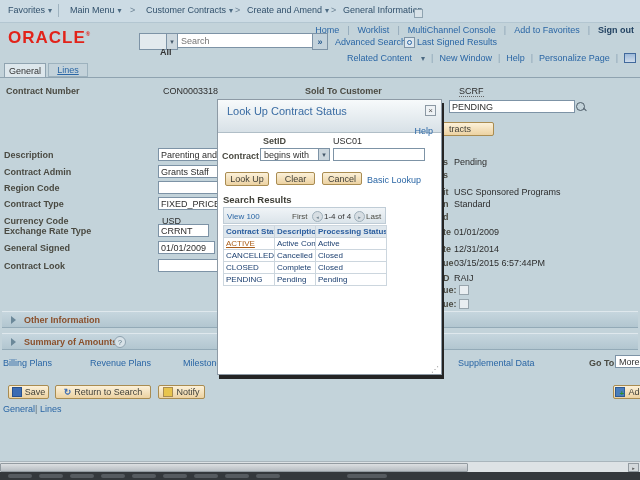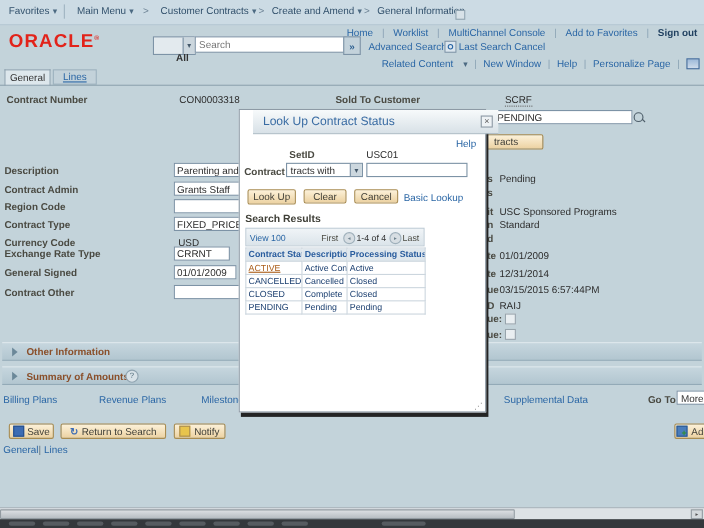--- a/index.html
+++ b/index.html
@@ -62,21 +62,21 @@
     display:flex;align-items:center;justify-content:center;font-size:7px;color:#44586a;}
   
   .ic-save{width:8px;height:8px;background:#3d6cb3;border:1px solid #27508d;}
   .ic-ret{color:#3d6cb3;font-size:9px;font-weight:bold;}
   .ic-notify{width:8px;height:8px;background:#e8c44c;border:1px solid #a98c51;}
   .ic-add{width:8px;height:8px;background:#4a7dbb;border:1px solid #2d5a94;position:relative;}
   .ic-add:after{content:"+";position:absolute;left:3px;top:1px;color:#2f8f2f;font-weight:bold;font-size:8px;}
   
   .modal{left:217px;top:99px;width:223px;height:274px;background:#fff;border:1px solid #8d9aa5;
     box-shadow:2px 4px 0 #242424;z-index:50;}
-  .mtitle{position:absolute;left:12px;top:0;width:100%;height:22px;background:linear-gradient(#f7fafb,#d8e1e7);
+  .mtitle{position:absolute;left:0;top:0;width:100%;height:33px;background:linear-gradient(#f7fafb,#d8e1e7);
     border-bottom:1px solid #b0bec7;box-sizing:border-box;padding-left:12px;}
   .mtitle .t{position:absolute;left:9px;top:5px;font-size:11px;color:#3a6ca3;}
   .mclose{position:absolute;right:5px;top:5px;width:11px;height:11px;background:#eef2f5;border:1px solid #8b98a3;
     display:flex;align-items:center;justify-content:center;font-size:8px;color:#555;box-sizing:border-box;}
   .gridbar{position:absolute;left:5px;top:107px;width:163px;height:17px;background:linear-gradient(#f0f4f7,#dbe4ea);
     border:1px solid #bfccd6;box-sizing:border-box;}
   .navcirc{width:9px;height:9px;border-radius:50%;background:#d7dee3;border:1px solid #9fb0bb;
     display:flex;align-items:center;justify-content:center;font-size:5px;color:#70838f;}
   table.results{position:absolute;left:5px;top:125px;width:163px;border-collapse:collapse;table-layout:fixed;}
   table.results th,table.results td{border:1px solid #ccd6de;font-size:8px;padding:1px 2px;text-align:left;
@@ -129,21 +129,21 @@
   <div class="abs logo"><span>ORACLE</span><sup>®</sup></div>
 
   <div class="abs scopebox">
     <span class="txt">All</span>
     <span class="scopebtn">▾</span>
   </div>
   <input class="abs searchinput" placeholder="Search" style="">
   <div class="abs gobtn">»</div>
   <span class="abs link" style="left:335px;top:37px">Advanced Search</span>
   <span class="abs lsr-icon"></span>
-  <span class="abs link" style="left:417px;top:37px">Last Search Cancel</span>
+  <span class="abs link" style="left:417px;top:37px">Last Signed Results</span>
 
   <div class="abs rel-row">
     <span class="link">Related Content</span>
     <span class="caret">▾</span>
     <span class="hdr-sep">|</span>
     <span class="link">New Window</span>
     <span class="hdr-sep">|</span>
     <span class="link">Help</span>
     <span class="hdr-sep">|</span>
     <span class="link">Personalize Page</span>
@@ -178,21 +178,21 @@
   <span class="abs rlabel" style="left:4px;top:183px">Region Code</span>
   <input class="fld" style="left: 158px; top: 181px; width: 59px;" value="">
   <span class="abs rlabel" style="left:4px;top:199px">Contract Type</span>
   <input class="fld" style="left: 158px; top: 197px; width: 118px;" value="FIXED_PRICE">
   <span class="abs rlabel" style="left:4px;top:216px">Currency Code</span>
   <span class="abs val" style="left:162px;top:216px">USD</span>
   <span class="abs rlabel" style="left:4px;top:226px">Exchange Rate Type</span>
   <input class="fld" style="left: 158px; top: 224px; width: 45px;" value="CRRNT">
   <span class="abs rlabel" style="left:4px;top:243px">General Signed</span>
   <input class="fld" style="left: 158px; top: 241px; width: 51px;" value="01/01/2009">
-  <span class="abs rlabel" style="left:4px;top:261px">Contract Other</span>
+  <span class="abs rlabel" style="left:4px;top:261px">Contract Look</span>
   <input class="fld" style="left: 158px; top: 259px; width: 118px;" value="">
 
   <span class="abs lbl" style="left:443px;top:157px">s</span>
   <span class="abs val" style="left:454px;top:157px">Pending</span>
   <span class="abs lbl" style="left:443px;top:170px">s</span>
   <span class="abs lbl" style="left:443px;top:187px">it</span>
   <span class="abs val" style="left:454px;top:187px">USC Sponsored Programs</span>
   <span class="abs lbl" style="left:443px;top:199px">n</span>
   <span class="abs val" style="left:454px;top:199px">Standard</span>
   <span class="abs lbl" style="left:443px;top:212px">d</span>
@@ -252,21 +252,21 @@
   <div class="abs modal">
     <div class="mtitle">
       <span class="t">Look Up Contract Status</span>
       <span class="mclose">×</span>
     </div>
     <span class="abs link" style="right:8px;top:26px">Help</span>
     <span class="abs lbl" style="left:45px;top:36px">SetID</span>
     <span class="abs val" style="left:115px;top:36px">USC01</span>
     <span class="abs lbl" style="left:4px;top:51px">Contract Status</span>
     <div class="selbox" style="left:42px;top:48px;width:70px;height:13px">
-      <span class="txt">tracts with</span>
+      <span class="txt">begins with</span>
       <span class="selbtn">▾</span>
     </div>
     <input class="fld" style="left: 115px; top: 48px; width: 86px; height: 11px;" value="">
     <div class="abs btn-tan" style="left:7px;top:72px;width:44px;height:14px">
         <span>Look Up</span>
       </div>
     <div class="abs btn-tan" style="left:58px;top:72px;width:39px;height:13px">
         <span>Clear</span>
       </div>
     <div class="abs btn-tan" style="left:104px;top:72px;width:40px;height:13px">

